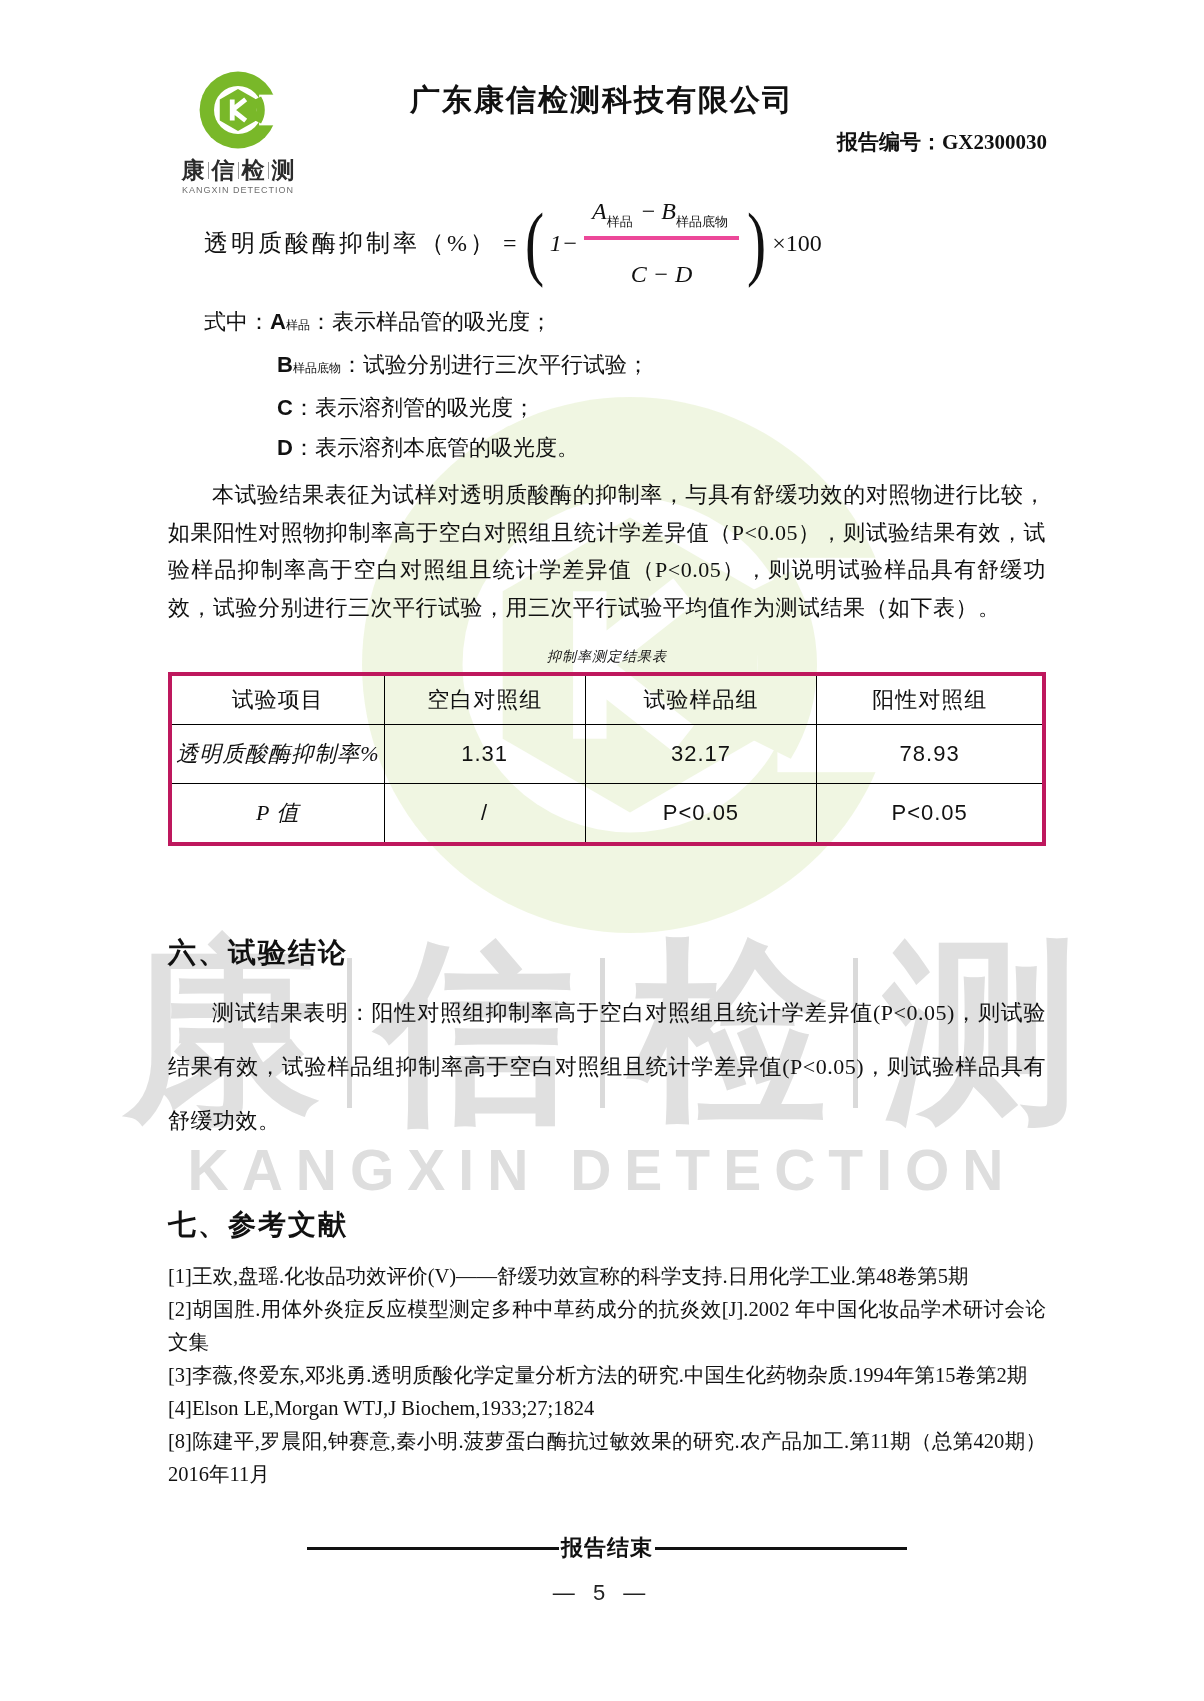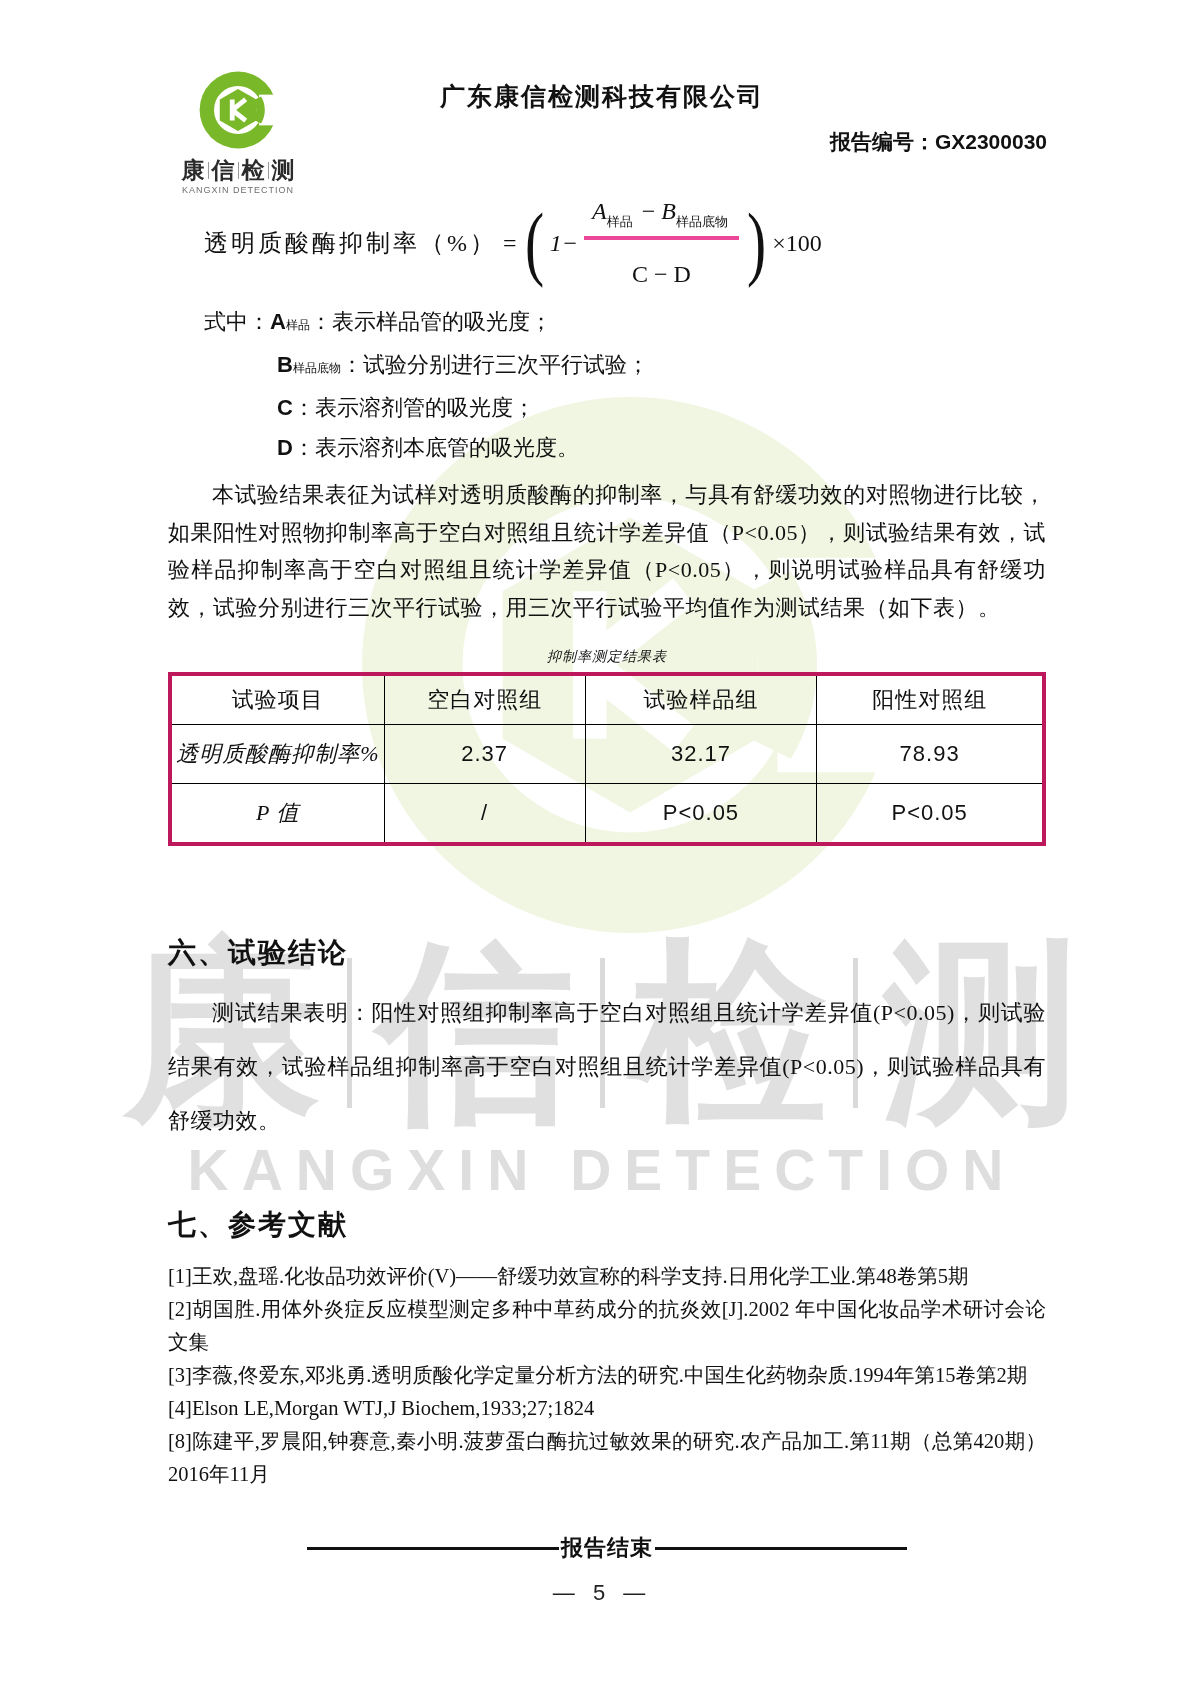--- a/index.html
+++ b/index.html
@@ -34,42 +34,42 @@
   
   .header{position:relative;z-index:2;height:188px;}
   .logo{position:absolute;left:172px;top:62px;width:132px;text-align:center;}
   .logo-mark{width:96px;height:96px;margin:0 auto;}
   .logo-cn{display:flex;justify-content:center;align-items:center;gap:3px;
     font-family:"Liberation Sans",sans-serif;font-weight:bold;font-size:23px;color:#2b2b2b;line-height:1.1;}
   .logo-cn .lbar{width:1px;height:17px;background:#9a9a9a;}
   .logo-en{font-family:"Liberation Sans",sans-serif;font-size:9px;letter-spacing:1px;color:#6f6f6f;margin-top:2px;}
   .company-title{
     position:absolute;left:0;top:80px;width:100%;text-align:center;
-    font-size:25px;font-weight:bold;letter-spacing:2px;
+    font-size:30px;font-weight:bold;letter-spacing:2px;
   }
   .report-no{
     position:absolute;right:157px;top:128px;
-    font-family:Liberation Sans, sans-serif;font-weight:bold;font-size:21px;
+    font-family:Liberation Serif, serif;font-weight:bold;font-size:21px;
   }
   
   .content{position:relative;z-index:1;padding:0 158px 0 168px;}
   .formula-row{
     display:flex;align-items:center;margin:10px 0 14px 36px;
     font-size:24px;
   }
   .formula-lhs{letter-spacing:3px;}
   .feq{margin:0 4px 0 6px;font-family:"Liberation Serif",serif;}
   .paren{
     font-family:"Liberation Serif",serif;font-weight:200;font-size:82px;
     line-height:90px;transform:scaleX(.7);display:inline-block;
   }
   .one-minus{font-family:"Liberation Serif",serif;font-style:italic;margin:0 2px;}
   .frac{display:inline-flex;flex-direction:column;align-items:center;margin:0 4px;font-family:"Liberation Serif",serif;}
   .frac .num{padding:0 8px 5px;border-bottom:4px solid #ec4899;}
-  .frac .den{padding-top:21px;}
+  .frac .den{padding-top:21px;font-style:italic;}
   .fvar{font-style:italic;font-family:"Liberation Serif",serif;}
   .fsub{font-size:13px;vertical-align:-7px;font-style:normal;margin-right:3px;}
   .ftimes{font-family:"Liberation Serif",serif;margin-left:2px;}
   
   .defs{margin-left:36px;font-size:22px;}
   .def-row{display:flex;align-items:baseline;line-height:40px;}
   .def-row.cont{margin-left:73px;}
   .def-sym{font-family:"Liberation Sans",sans-serif;font-weight:bold;}
   .def-sub{font-size:12px;vertical-align:-5px;}
   
@@ -220,21 +220,21 @@
         </colgroup>
       <tbody>
           <tr>
         <th>试验项目</th>
         <th>空白对照组</th>
         <th>试验样品组</th>
         <th>阳性对照组</th>
       </tr>
       <tr>
         <td class="c-item">透明质酸酶抑制率%</td>
-        <td class="c-num">2.37</td>
+        <td class="c-num">1.31</td>
         <td class="c-num">32.17</td>
         <td class="c-num">78.93</td>
       </tr>
       <tr>
         <td class="c-item">P 值</td>
         <td class="c-num">/</td>
         <td class="c-num">P&lt;0.05</td>
         <td class="c-num">P&lt;0.05</td>
       </tr>
     </tbody>

